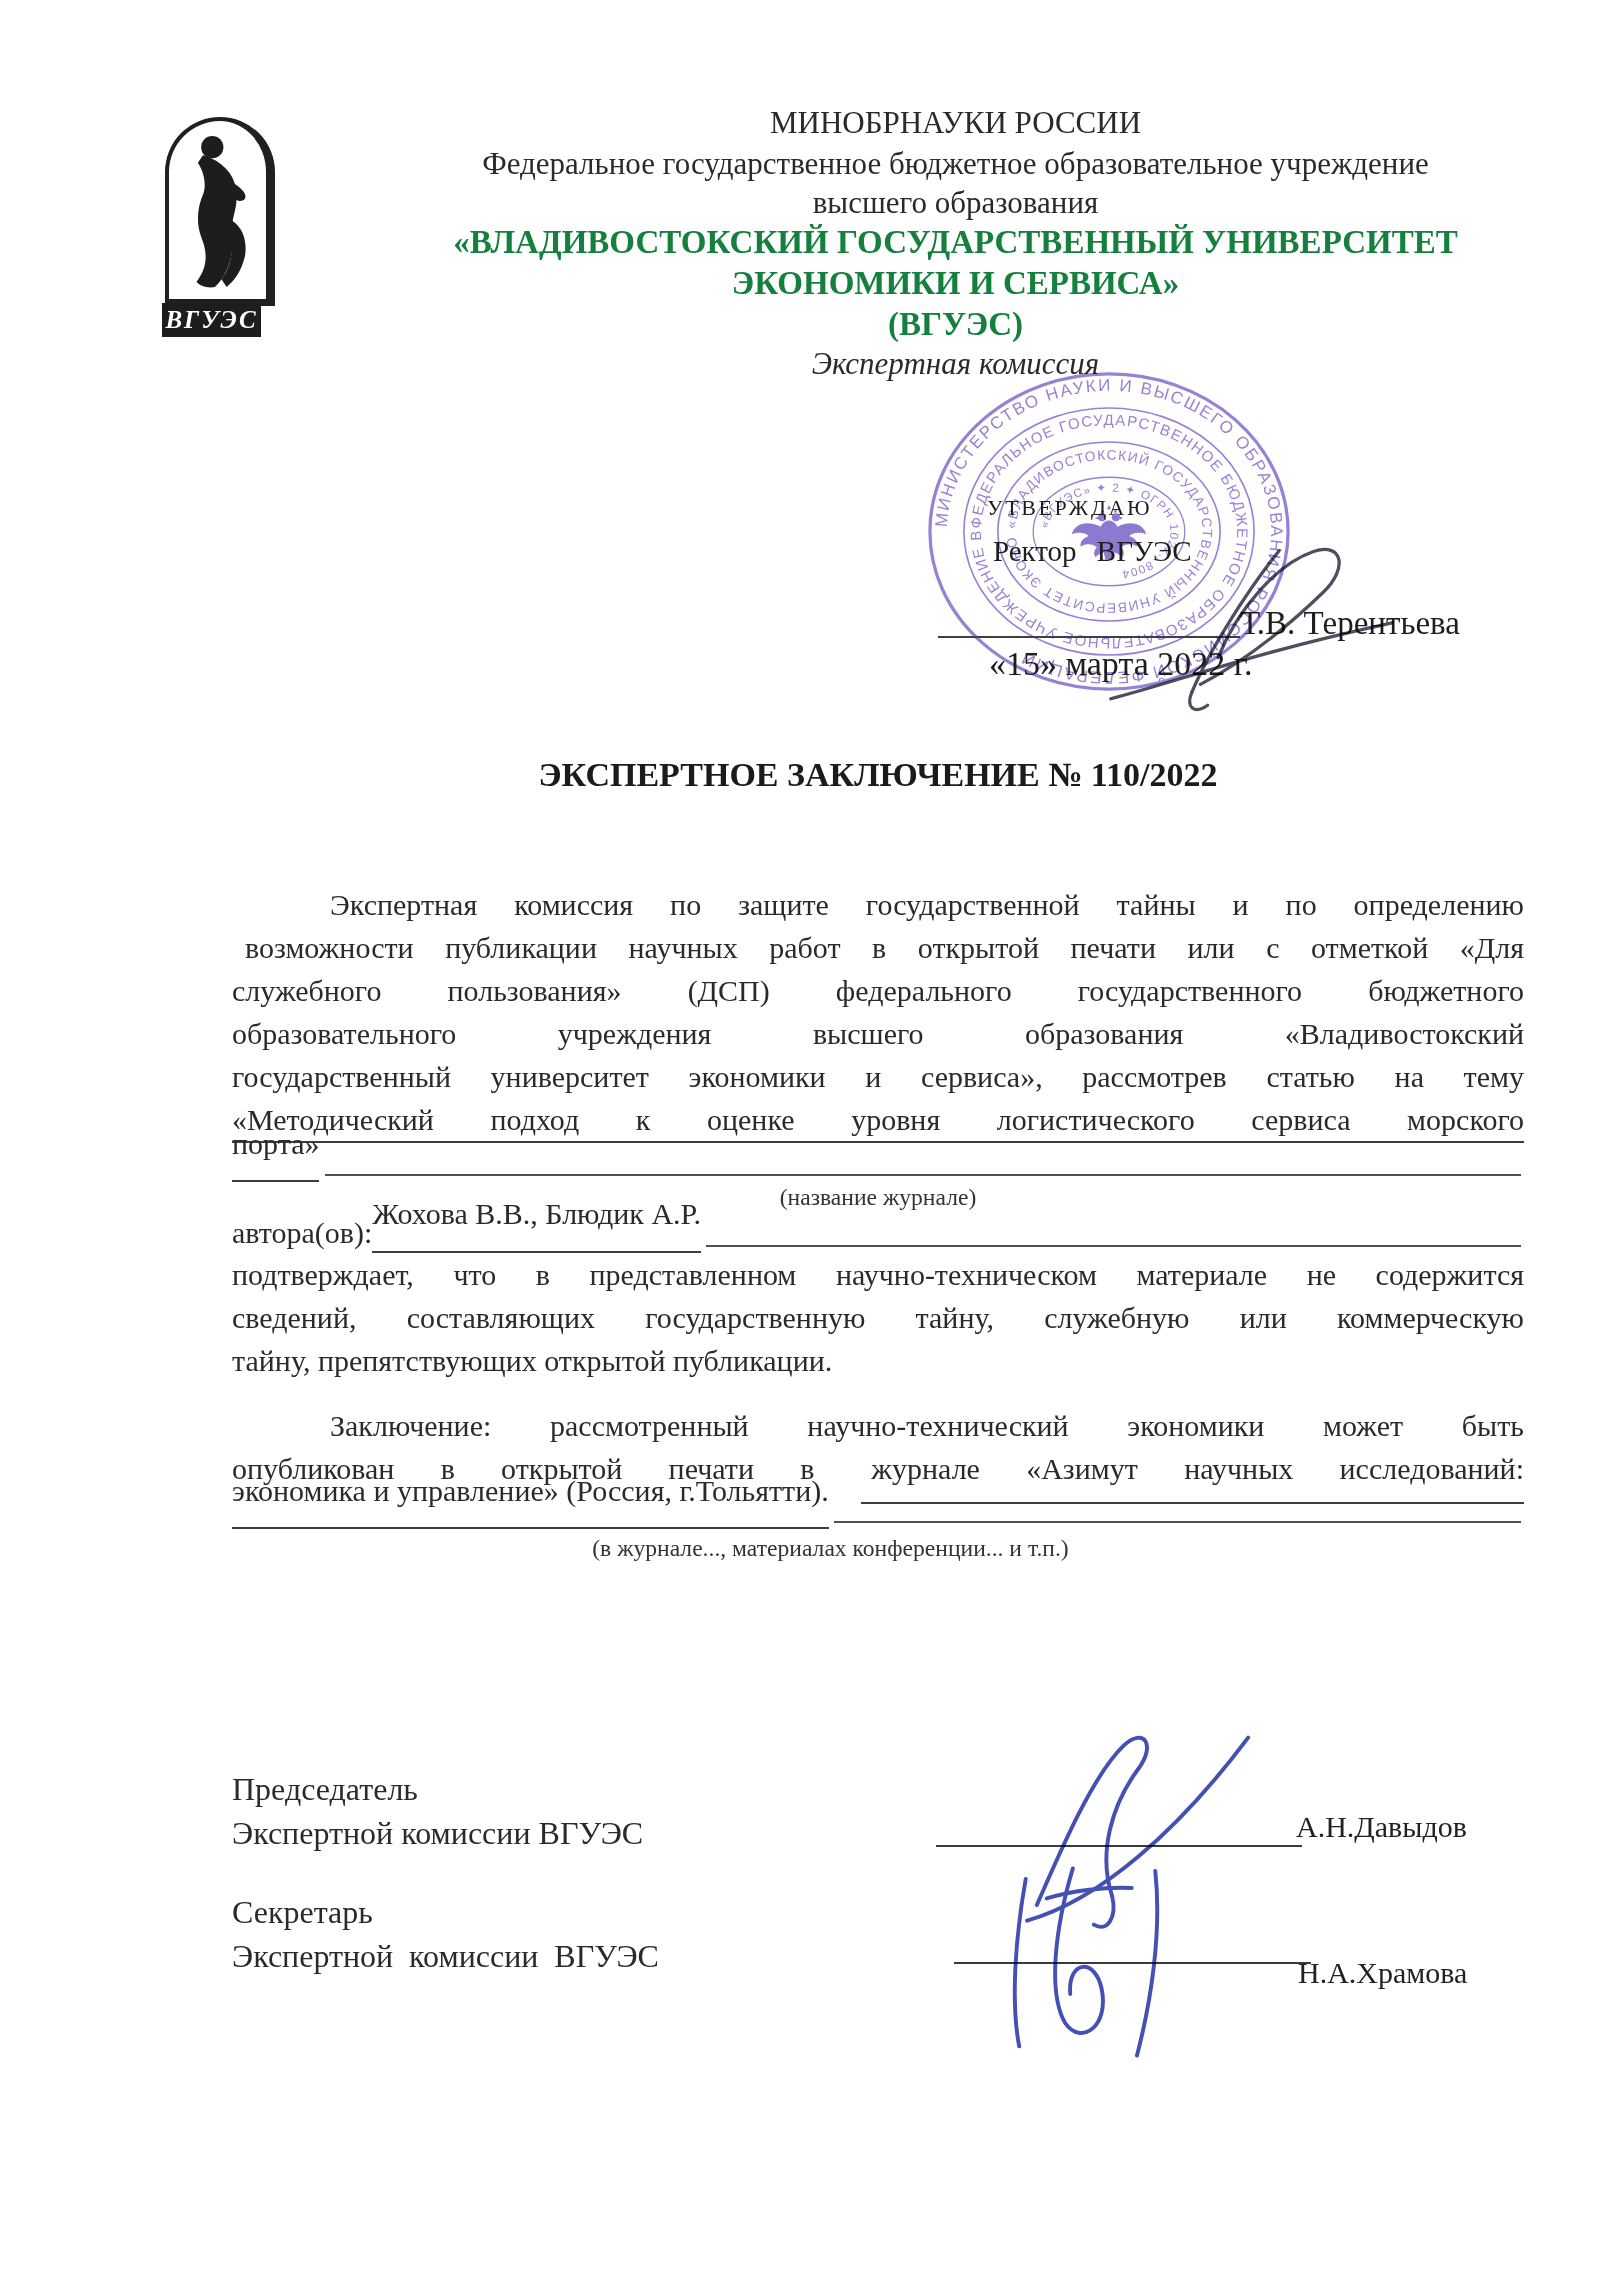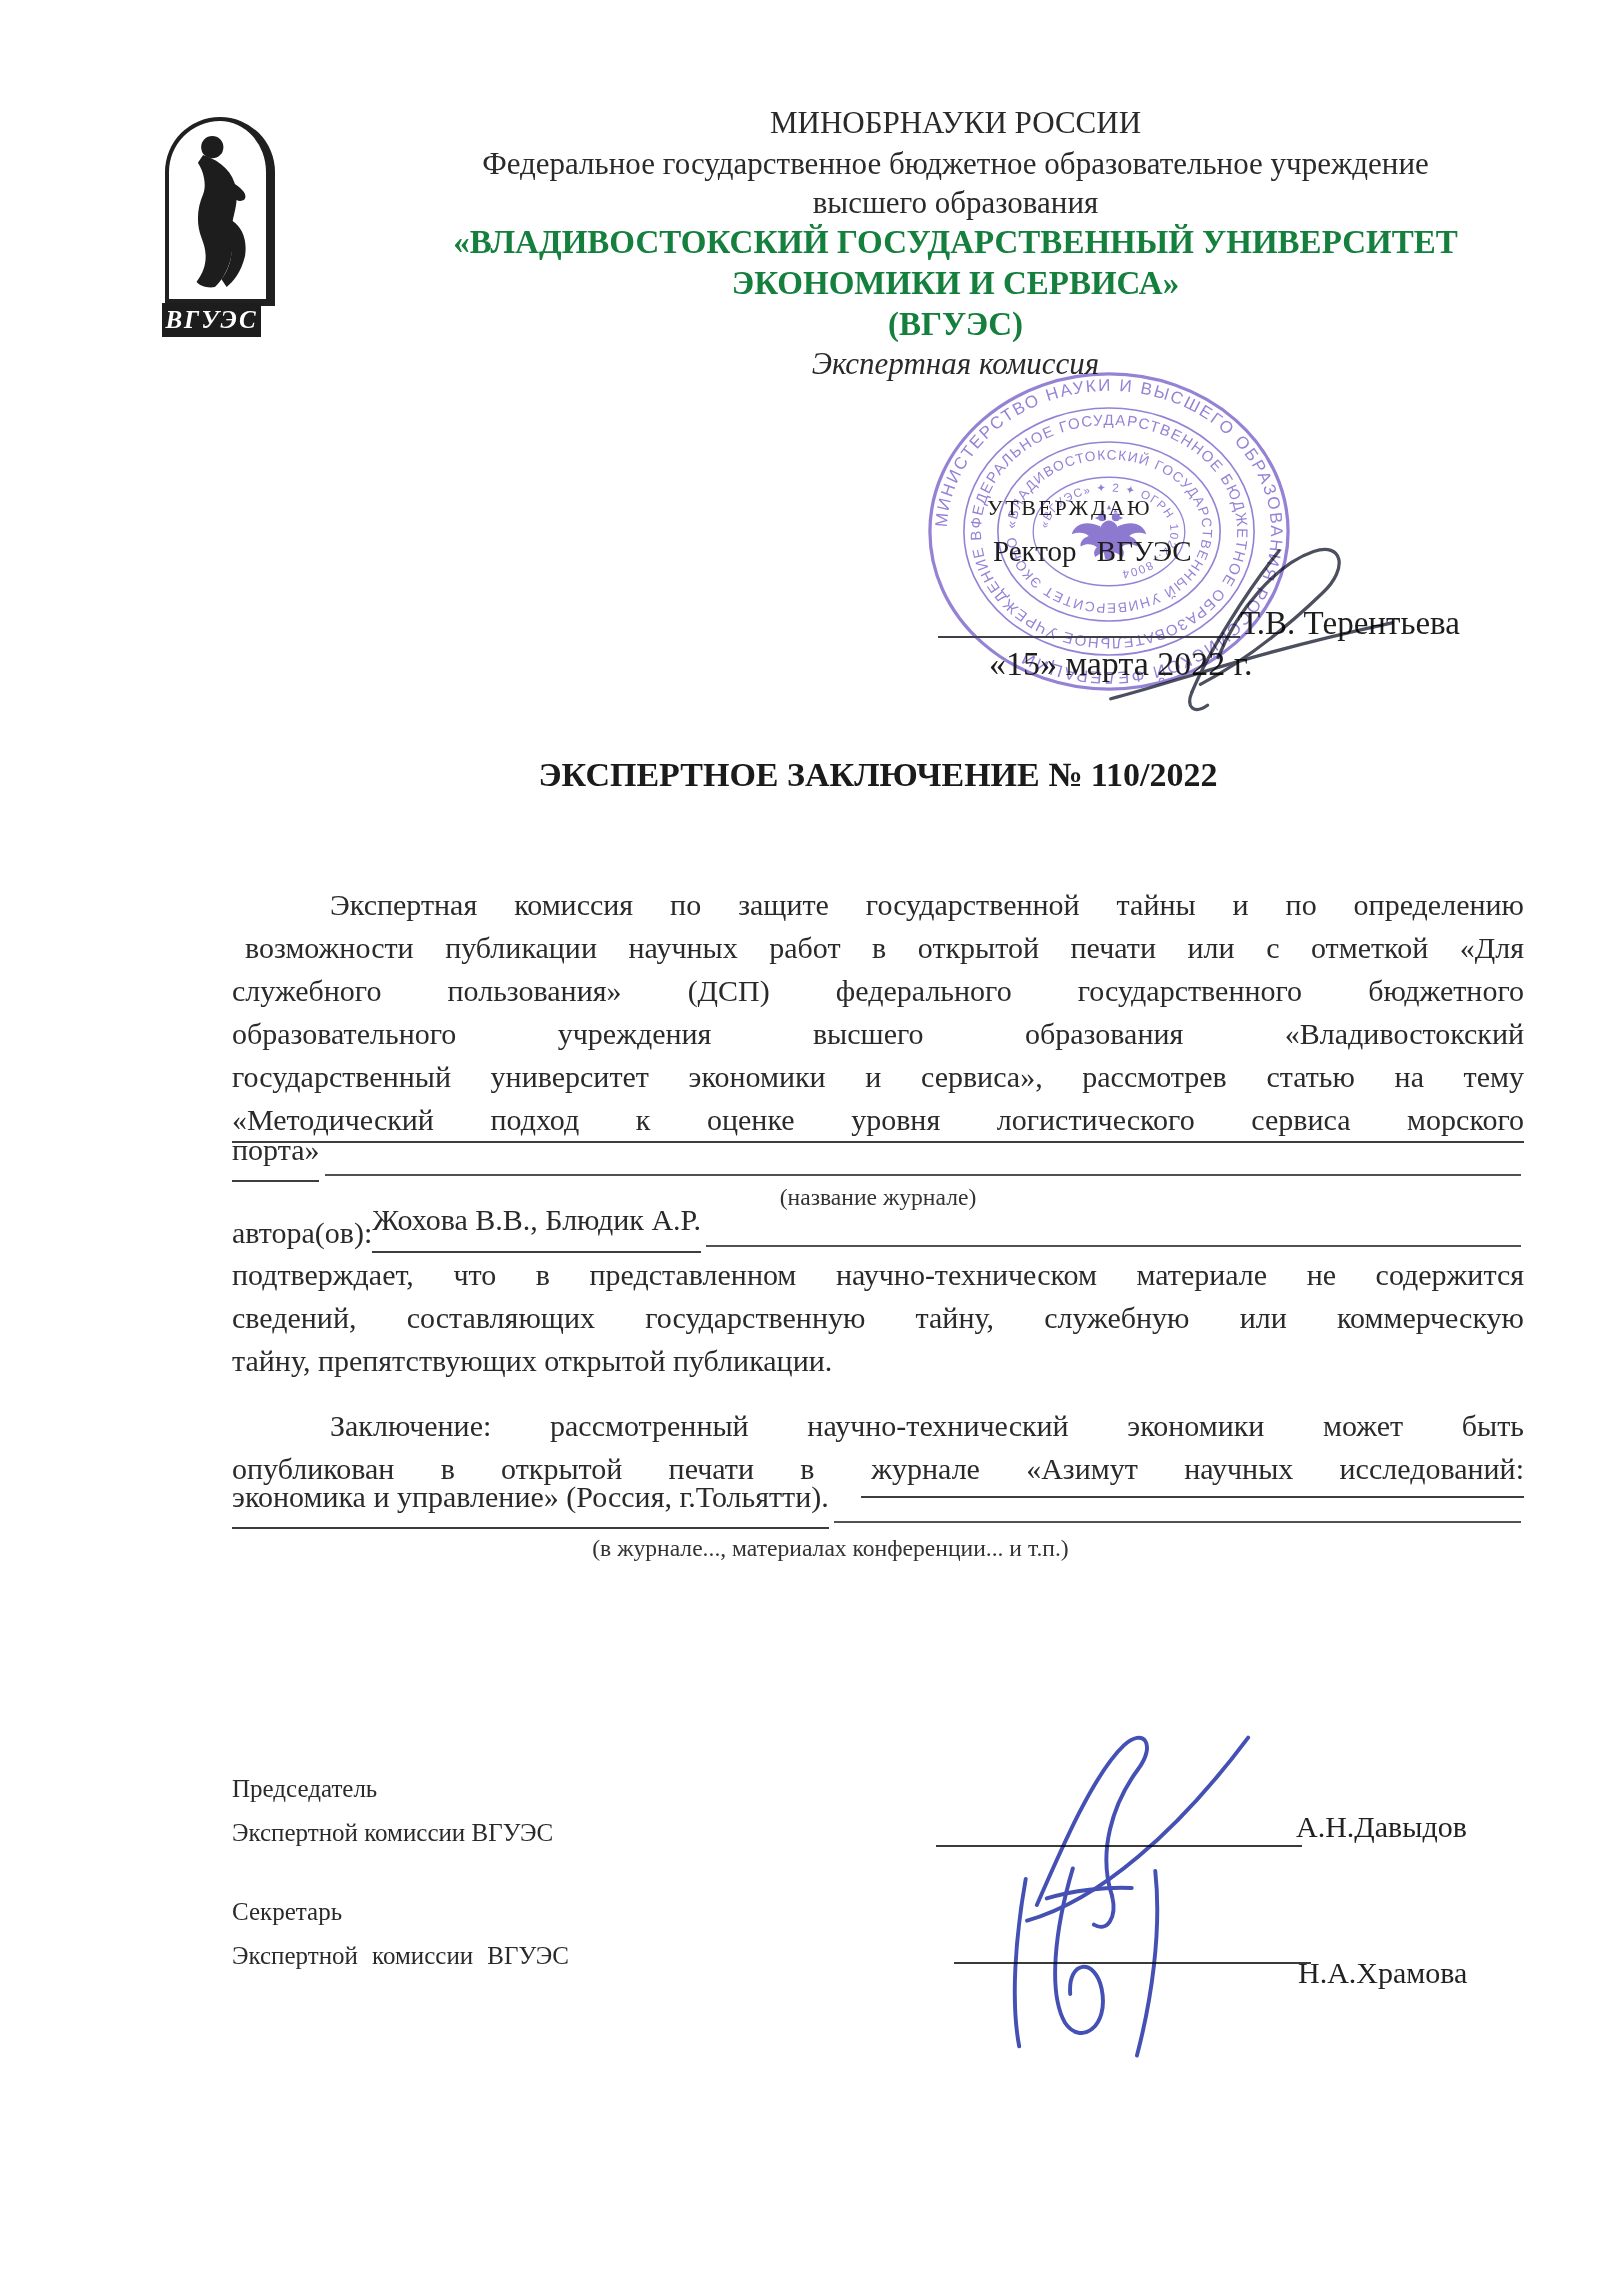--- a/index.html
+++ b/index.html
@@ -40,29 +40,29 @@
   .doc-title{left:232px; top:753px; width:1292px; text-align:center;
              font-size:34px; font-weight:bold; line-height:44px; color:#1b1b1b;}
 
   
   .textcol{left:232px; width:1292px; font-size:30px;}
   .jline{text-align:justify; text-align-last:justify; height:43px; line-height:43px;}
   .lline{height:43px; line-height:43px;}
   .indent{padding-left:98px;}
   .indent-sm{padding-left:13px;}
   .uline{border-bottom:2.6px solid #3d3d3d;}
-  .u{border-bottom:2.6px solid #3d3d3d; padding-bottom:11px;}
+  .u{border-bottom:2.6px solid #3d3d3d; padding-bottom:17px;}
   .u-pad{padding-left:10.5px;}
   .formrow{display:flex; align-items:flex-end; height:39px; line-height:39px;}
   .fill{flex:1; height:0; border-bottom:2px solid #515151; margin:0 2.6px 5.9px 5.2px;}
   .caption{font-size:23.6px; color:#333; text-align:center; height:30px; line-height:30px;}
   .row-tall{height:41px; line-height:41px;}
 
   
-  .sig-label{left:232px; font-size:25px; line-height:44px;}
+  .sig-label{left:232px; font-size:32px; line-height:44px;}
   .wsp{word-spacing:7.9px;}
   .sigline{border-top:2.6px solid #3a3a3a;}
   .sig-name{font-size:30px; color:#222;}
   .inkpad{left:0; top:0; width:1623px; height:2295px; pointer-events:none; mix-blend-mode:multiply;}
 </style>
 </head>
 <body>
 
 <div class="page">
 

